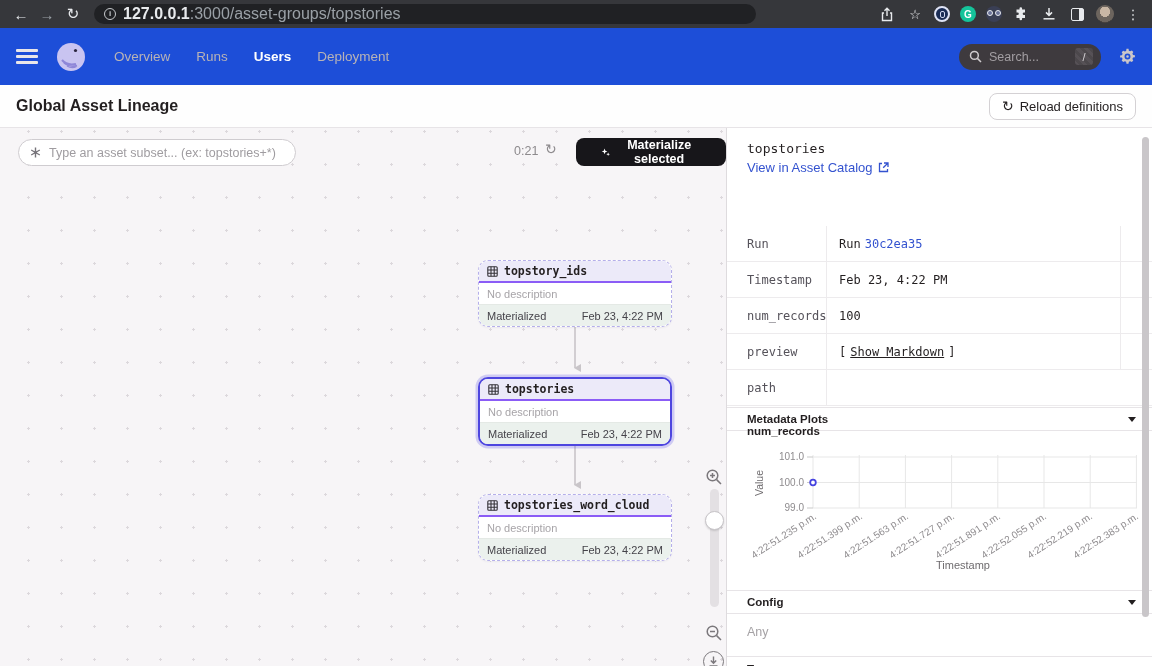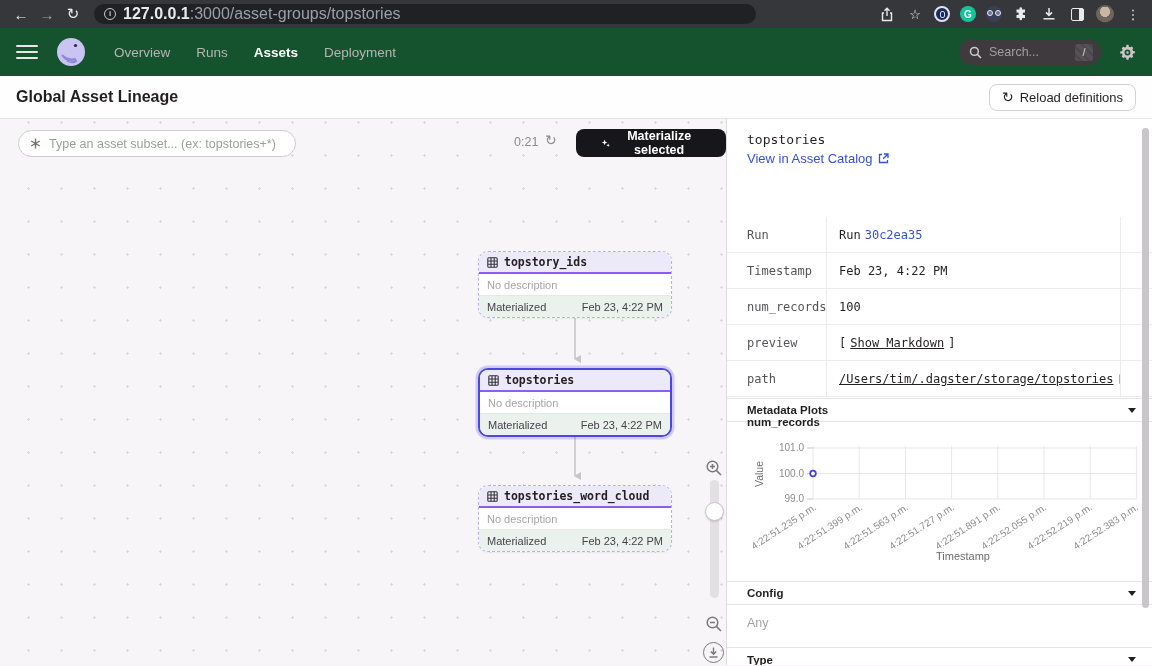--- a/index.html
+++ b/index.html
@@ -20,21 +20,21 @@
   .ext-1p i { display:block; width:5px; height:7px; border:1.4px solid #cfd6ee; border-radius:2px; }
   .ext-gr { background:#15c39a; }
   .ext-gg { background:#3a3f55; position:relative; }
   .ext-gg i, .ext-gg em { position:absolute; width:6px; height:6px; border:1.4px solid #e8eaed; border-radius:50%; top:4px; background:#6b7399;}
   .ext-gg i { left:1px; } .ext-gg em { right:1px; }
   .avatar { width:18px; height:18px; border-radius:50%; background:radial-gradient(circle at 50% 38%, #c9b7a5 0 35%, #6d655e 36% 70%, #4a443f 71%); }
   .reading-ic { width:13px; height:13px; border:1.6px solid #e8eaed; border-radius:2px; position:relative; }
   .reading-ic::after { content:""; position:absolute; right:0; top:0; bottom:0; width:4px; background:#e8eaed; }
 
   
-  .dg-nav { height:48px; background:#14532d; display:flex; align-items:center; padding:4px 16px; gap:10px; }
+  .dg-nav { height:57px; background:#1d4ed8; display:flex; align-items:center; padding:4px 16px; gap:10px; }
   .hamburger { width:22px; display:flex; flex-direction:column; gap:3.5px; padding:2px 0; }
   .hamburger span { height:2.6px; background:#e9e6e9; border-radius:1px; }
   .dg-logo { width:30px; height:30px; margin-left:8px; }
   .nav-links { display:flex; gap:26px; margin-left:18px; }
   .nav-link { font-size:13.5px; color:#b8b3b6; cursor:pointer; }
   .nav-link.active { color:#ffffff; font-weight:700; }
   .nav-right { margin-left:auto; display:flex; align-items:center; gap:18px; }
   .search-pill { width:142px; height:26px; background:#3e3a3e; border-radius:13px; display:flex; align-items:center; gap:7px; padding:0 8px 0 10px; }
   .search-pill .ph { font-size:12.5px; color:#a29ea2; flex:1; }
   .slash-badge { width:18px; height:17px; border-radius:3px; background:repeating-linear-gradient(45deg,#565156 0 3px,#4c484c 3px 6px); color:#d6d3d6; font-size:11px; display:flex; align-items:center; justify-content:center; }
@@ -161,21 +161,21 @@
   <svg class="dg-logo" viewBox="0 0 30 30">
     <circle cx="15" cy="15" r="14" fill="#c9c4f1"></circle>
     <circle cx="19.5" cy="8.5" r="1.6" fill="#2b2640"></circle>
     <path d="M6 18 q5 6 14 4" stroke="#8f87d8" stroke-width="2" fill="none"></path>
     <path d="M8 21 q6 5 13 2.4" stroke="#8f87d8" stroke-width="1.6" fill="none"></path>
     <path d="M11 24 q5 3 9.5 0.5" stroke="#8f87d8" stroke-width="1.3" fill="none"></path>
   </svg>
   <nav class="nav-links">
     <span class="nav-link">Overview</span>
     <span class="nav-link">Runs</span>
-    <span class="nav-link active">Assets</span>
+    <span class="nav-link active">Users</span>
     <span class="nav-link">Deployment</span>
   </nav>
   <div class="nav-right">
     <div class="search-pill">
       <svg width="13" height="13" viewBox="0 0 13 13">
           <g stroke="#cfcbce" stroke-width="1.5" fill="none">
             <circle cx="5.4" cy="5.4" r="3.9"></circle>
             <path d="M8.4 8.4 L12 12"></path>
           </g>
         </svg>
@@ -338,29 +338,20 @@
         <div class="meta-key">preview</div>
         <div class="meta-val">
             <span>[</span>
             <a class="ulink">Show Markdown</a>
             <span>]</span>
           </div>
         <div class="meta-gutter"></div>
       </div>
       <div class="meta-row">
         <div class="meta-key">path</div>
-        <div class="meta-val">
-          <a class="ulink">/Users/tim/.dagster/storage/topstories</a>
-          <svg width="12" height="13" viewBox="0 0 12 13" style="flex:0 0 auto;">
-              <g stroke="#77747a" stroke-width="1.2" fill="none">
-                <rect x="2" y="2.5" width="8" height="9.5" rx="1"></rect>
-                <path d="M4.2 2.5 V1.5 H7.8 V2.5 M4.2 5.5 H7.8 M4.2 7.5 H7.8 M4.2 9.5 H6.5"></path>
-              </g>
-            </svg>
-        </div>
         <div class="meta-gutter"></div>
       </div>
     </div>
 
     <div class="section-hdr" style="top:279px;">
       <span class="lbl">Metadata Plots</span>
       <span class="caret"></span>
     </div>
 
     <div class="plot-label">num_records</div>

